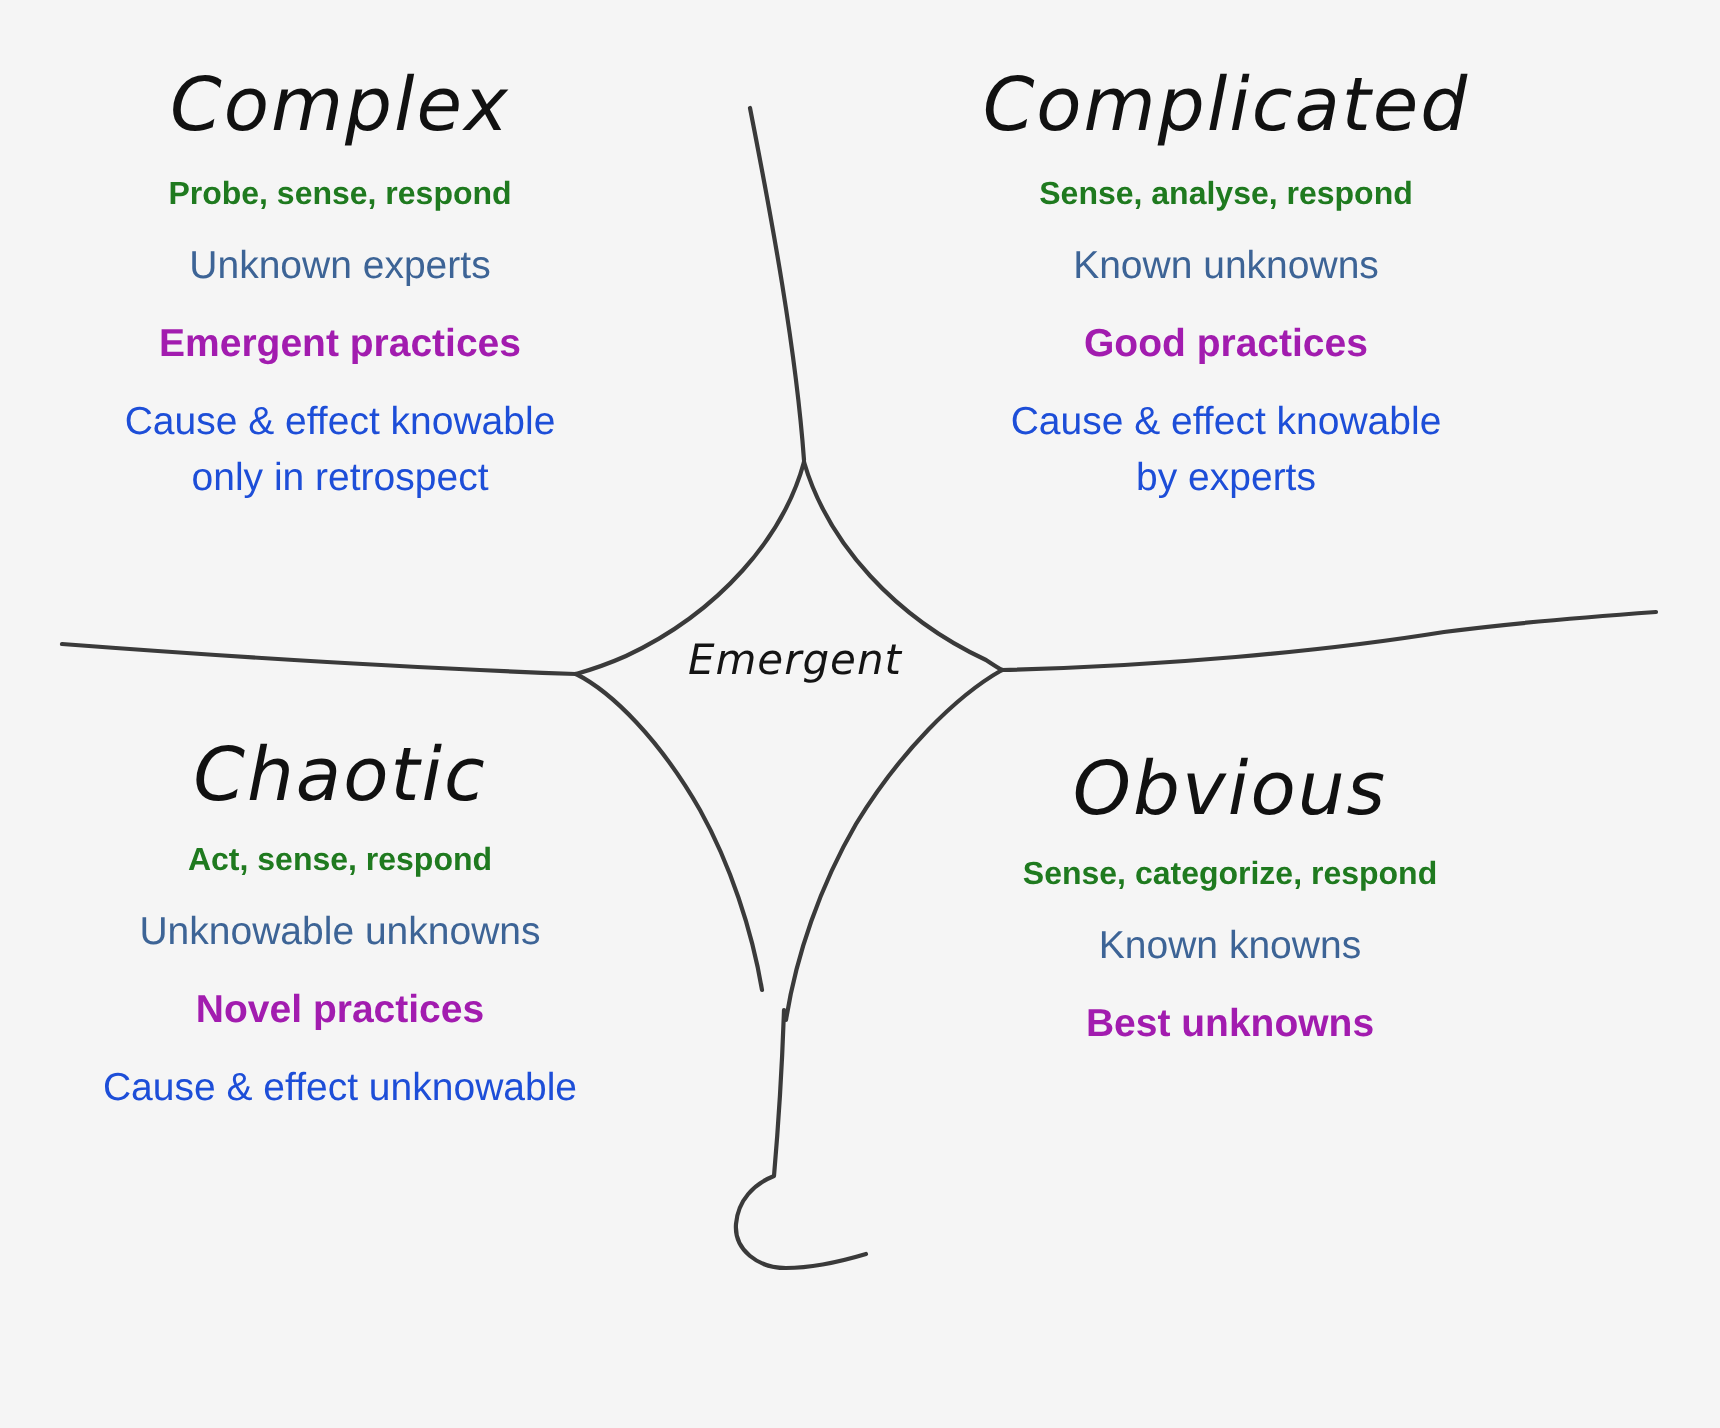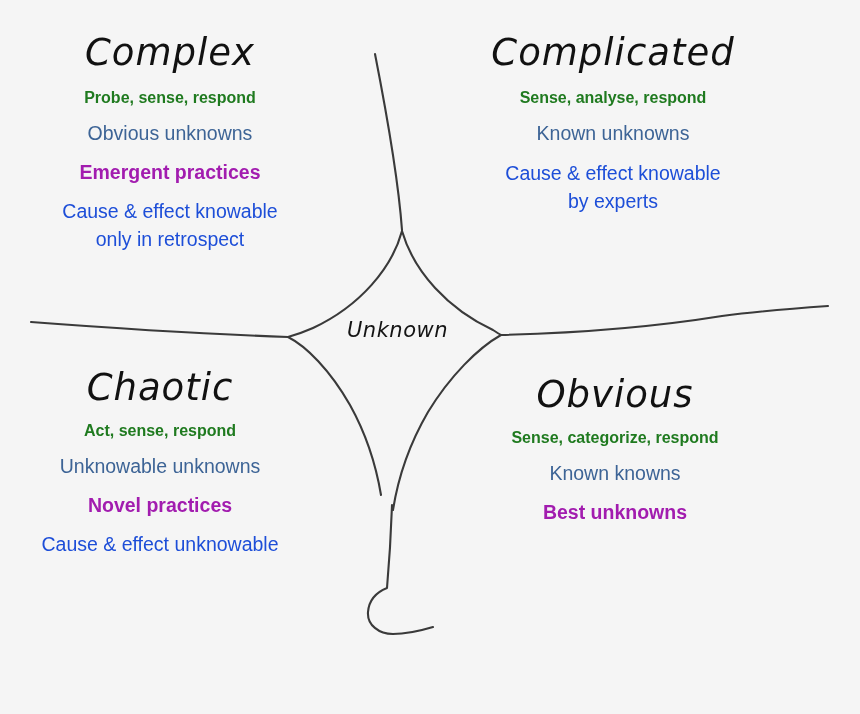--- a/index.html
+++ b/index.html
@@ -79,21 +79,21 @@
     left: 10px;
     top: 33px;
     width: 320px;
   }
   #q-complicated {
     left: 448px;
     top: 33px;
     width: 330px;
   }
   #q-chaotic {
-    left: 0;
+    left: 10px;
     top: 368px;
     width: 320px;
   }
   #q-obvious {
     left: 440px;
     top: 375px;
     width: 350px;
   }
   #q-chaotic .q-lines,
   #q-obvious .q-lines {
@@ -136,32 +136,33 @@
       <path d="M 501 335 C 478 348, 450 376, 428 412 C 410 443, 398 478, 393 510"></path>
 
       <path d="M 392 505 C 391 535, 389 565, 387 588 C 377 592, 369 600, 368 612 C 367 625, 379 634, 393 634 C 408 634, 423 630, 433 627"></path>
     </g>
   </svg>
 
   <div class="quadrant" id="q-complex">
     <div class="q-title">Complex</div>
     <div class="q-lines">
       <div class="line line-action">Probe, sense, respond</div>
-      <div class="line line-knowledge">Obvious unknowns</div>
+      <div class="line line-knowledge">Unknown experts</div>
       <div class="line line-practice">Emergent practices</div>
       <div class="line line-causality">Cause &amp; effect knowable
 only in retrospect</div>
     </div>
   </div>
 
   <div class="quadrant" id="q-complicated">
     <div class="q-title">Complicated</div>
     <div class="q-lines">
       <div class="line line-action">Sense, analyse, respond</div>
       <div class="line line-knowledge">Known unknowns</div>
+      <div class="line line-practice">Good practices</div>
       <div class="line line-causality">Cause &amp; effect knowable
 by experts</div>
     </div>
   </div>
 
   <div class="quadrant" id="q-chaotic">
     <div class="q-title">Chaotic</div>
     <div class="q-lines">
       <div class="line line-action">Act, sense, respond</div>
       <div class="line line-knowledge">Unknowable unknowns</div>
@@ -172,15 +173,15 @@
 
   <div class="quadrant" id="q-obvious">
     <div class="q-title">Obvious</div>
     <div class="q-lines">
       <div class="line line-action">Sense, categorize, respond</div>
       <div class="line line-knowledge">Known knowns</div>
       <div class="line line-practice">Best unknowns</div>
     </div>
   </div>
 
-  <div id="center-label">Unknown</div>
+  <div id="center-label">Emergent</div>
 
 </div>
 
 </body></html>

